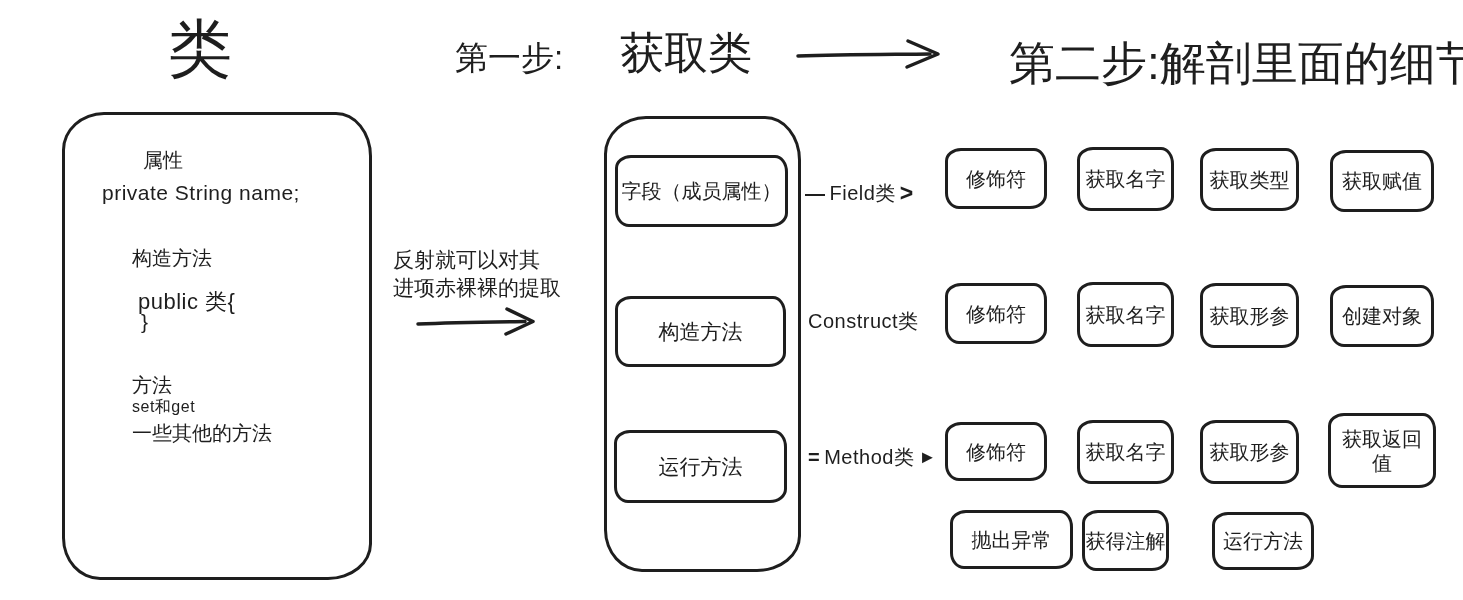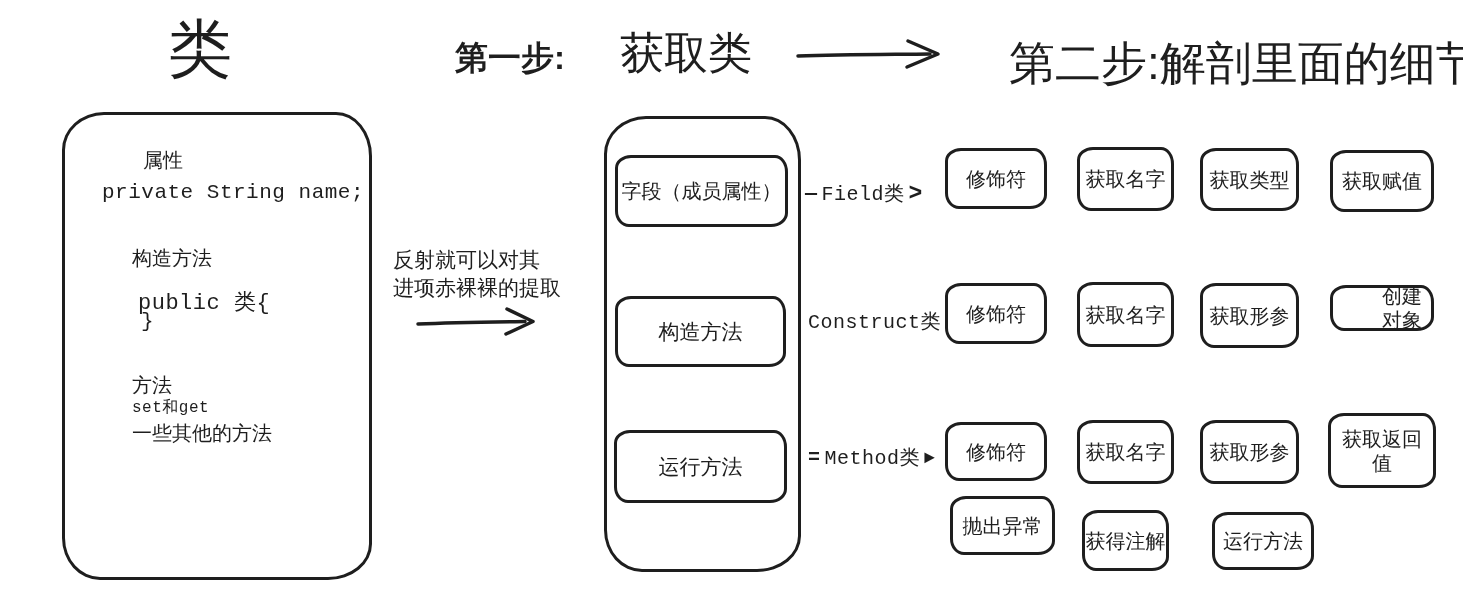--- a/index.html
+++ b/index.html
@@ -33,41 +33,41 @@
     font-size: 20px;
     line-height: 1.2;
     color: #1e1e1e;
   }
   .title-class {
     font-size: 64px;
     font-weight: 400;
     text-align: center;
   }
   .hdr { white-space: nowrap; }
-  .hand { font-family: Liberation Mono, monospace; letter-spacing: 0.5px; }
+  .hand { font-family: Liberation Sans, sans-serif; letter-spacing: 0.5px; }
   .note-line { font-size: 21px; white-space: nowrap; }
   .conn {
     display: flex;
     align-items: center;
     gap: 4px;
     font-size: 20px;
     white-space: nowrap;
   }
   .conn .arrowglyph { font-size: 23px; font-weight: 700; }
   .conn .dashglyph { font-weight: 700; }
   svg { display: block; }
 </style>
 </head>
 <body>
 
 <div class="canvas">
 
   <div class="abs title-class" style="left:155px; top:6px; width:90px;">类</div>
 
-  <div class="abs hdr" style="left:455px; top:36px; font-size:33px;font-weight:bold;">第一步:</div>
+  <div class="abs hdr" style="left:455px; top:36px; font-size:33px;">第一步:</div>
   <div class="abs hdr" style="left:620px; top:24px; font-size:44px;">获取类</div>
 
   <svg class="abs" style="left:792px; top:36px;" width="162" height="36" viewBox="0 0 162 36">
     <path d="M6 20 C 50 18.5, 100 18.5, 138 18" stroke="#1e1e1e" stroke-width="3.5" fill="none" stroke-linecap="round"></path>
     <path d="M116 5 L 146 18 L 115 31" stroke="#1e1e1e" stroke-width="3.5" fill="none" stroke-linecap="round" stroke-linejoin="round"></path>
   </svg>
 
   <div class="abs hdr" style="left:1000px; top:33px; font-size:46px;margin-left:9px;">第二步:解剖里面的细节</div>
 
   <div class="abs sketch-big" style="left:62px; top:112px; width:310px; height:468px;"></div>
@@ -107,24 +107,24 @@
   </div>
 
   <div class="abs sketch-small" style="left:945px; top:148px; width:102px; height:61px;">修饰符</div>
   <div class="abs sketch-small" style="left:1077px; top:147px; width:97px; height:64px;">获取名字</div>
   <div class="abs sketch-small" style="left:1200px; top:148px; width:99px; height:63px;">获取类型</div>
   <div class="abs sketch-small" style="left:1330px; top:150px; width:104px; height:62px;">获取赋值</div>
 
   <div class="abs sketch-small" style="left:945px; top:283px; width:102px; height:61px;">修饰符</div>
   <div class="abs sketch-small" style="left:1077px; top:282px; width:97px; height:65px;">获取名字</div>
   <div class="abs sketch-small" style="left:1200px; top:283px; width:99px; height:65px;">获取形参</div>
-  <div class="abs sketch-small" style="left:1330px; top:285px; width:104px; height:46px;padding-left:40px;">创建对象</div>
+  <div class="abs sketch-small" style="left:1330px; top:285px; width:104px; height:62px;">创建对象</div>
 
   <div class="abs sketch-small" style="left:945px; top:422px; width:102px; height:59px;">修饰符</div>
   <div class="abs sketch-small" style="left:1077px; top:420px; width:97px; height:64px;">获取名字</div>
   <div class="abs sketch-small" style="left:1200px; top:420px; width:99px; height:64px;">获取形参</div>
   <div class="abs sketch-small" style="left:1328px; top:413px; width:108px; height:75px; padding:0 8px;">获取返回值</div>
 
-  <div class="abs sketch-small" style="left:950px; top:496px; width:105px; height:59px;">抛出异常</div>
+  <div class="abs sketch-small" style="left:950px; top:510px; width:123px; height:59px;">抛出异常</div>
   <div class="abs sketch-small" style="left:1082px; top:510px; width:87px; height:61px;">获得注解</div>
   <div class="abs sketch-small" style="left:1212px; top:512px; width:102px; height:58px;">运行方法</div>
 
 </div>
 
 </body></html>

